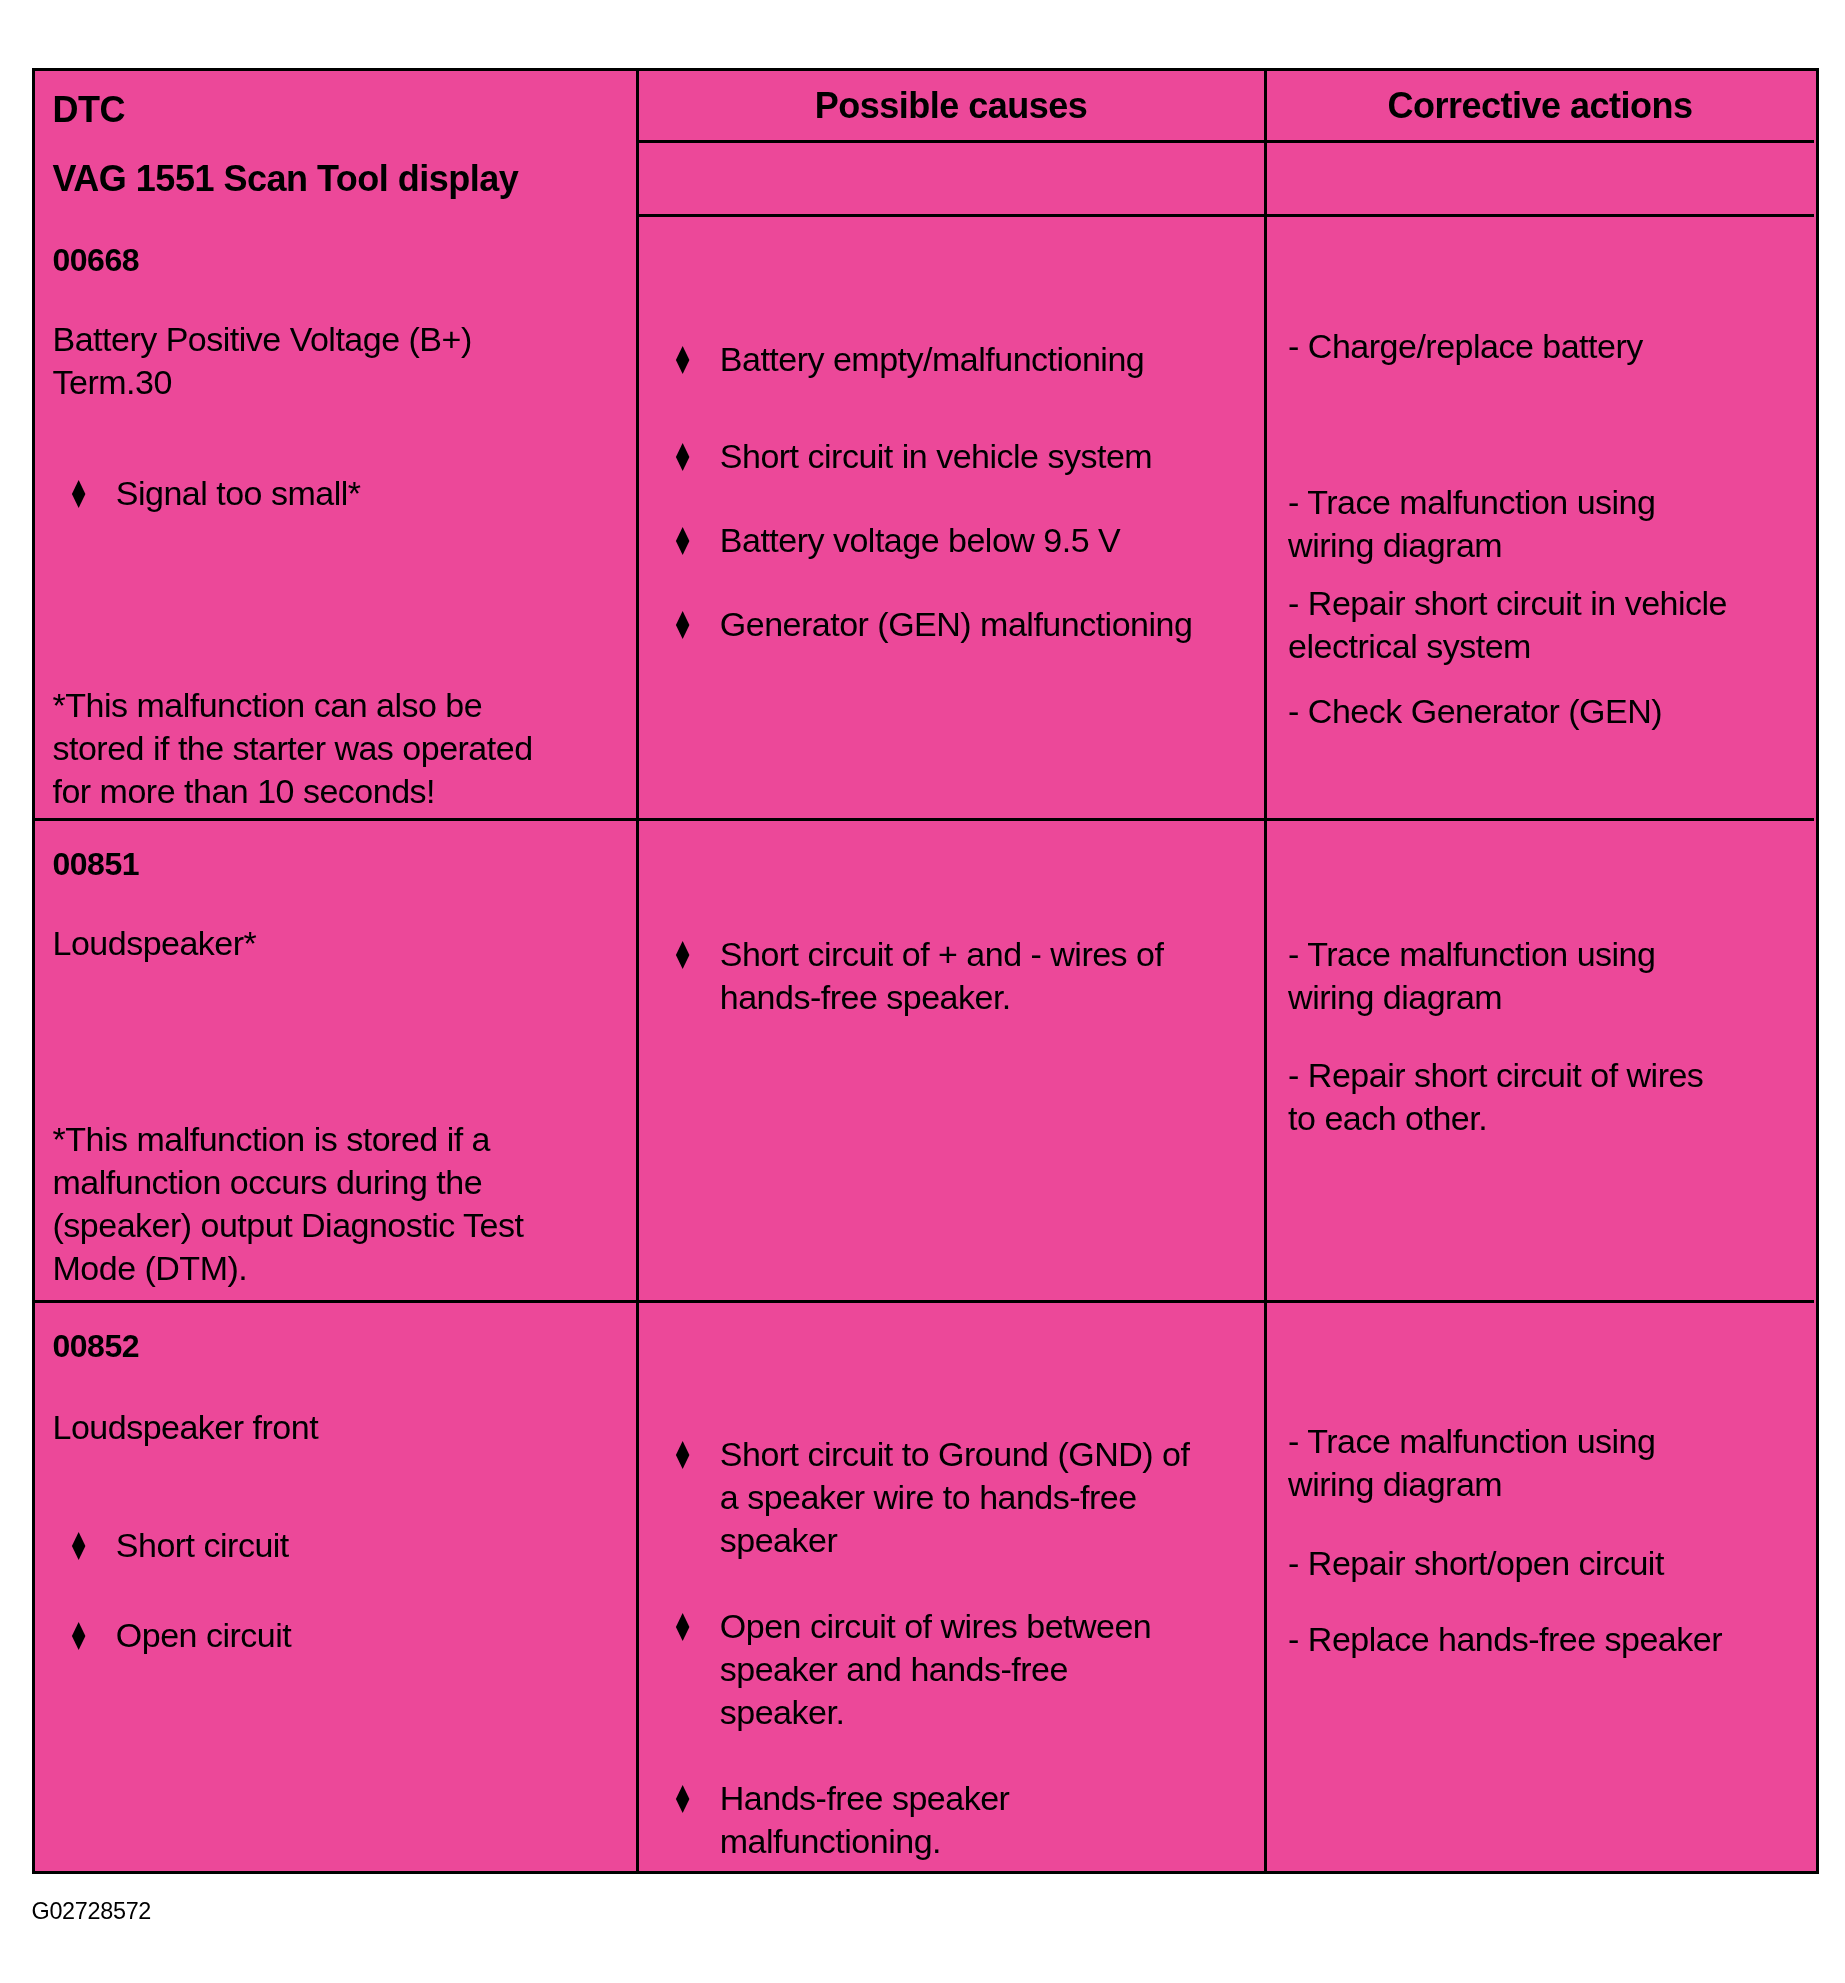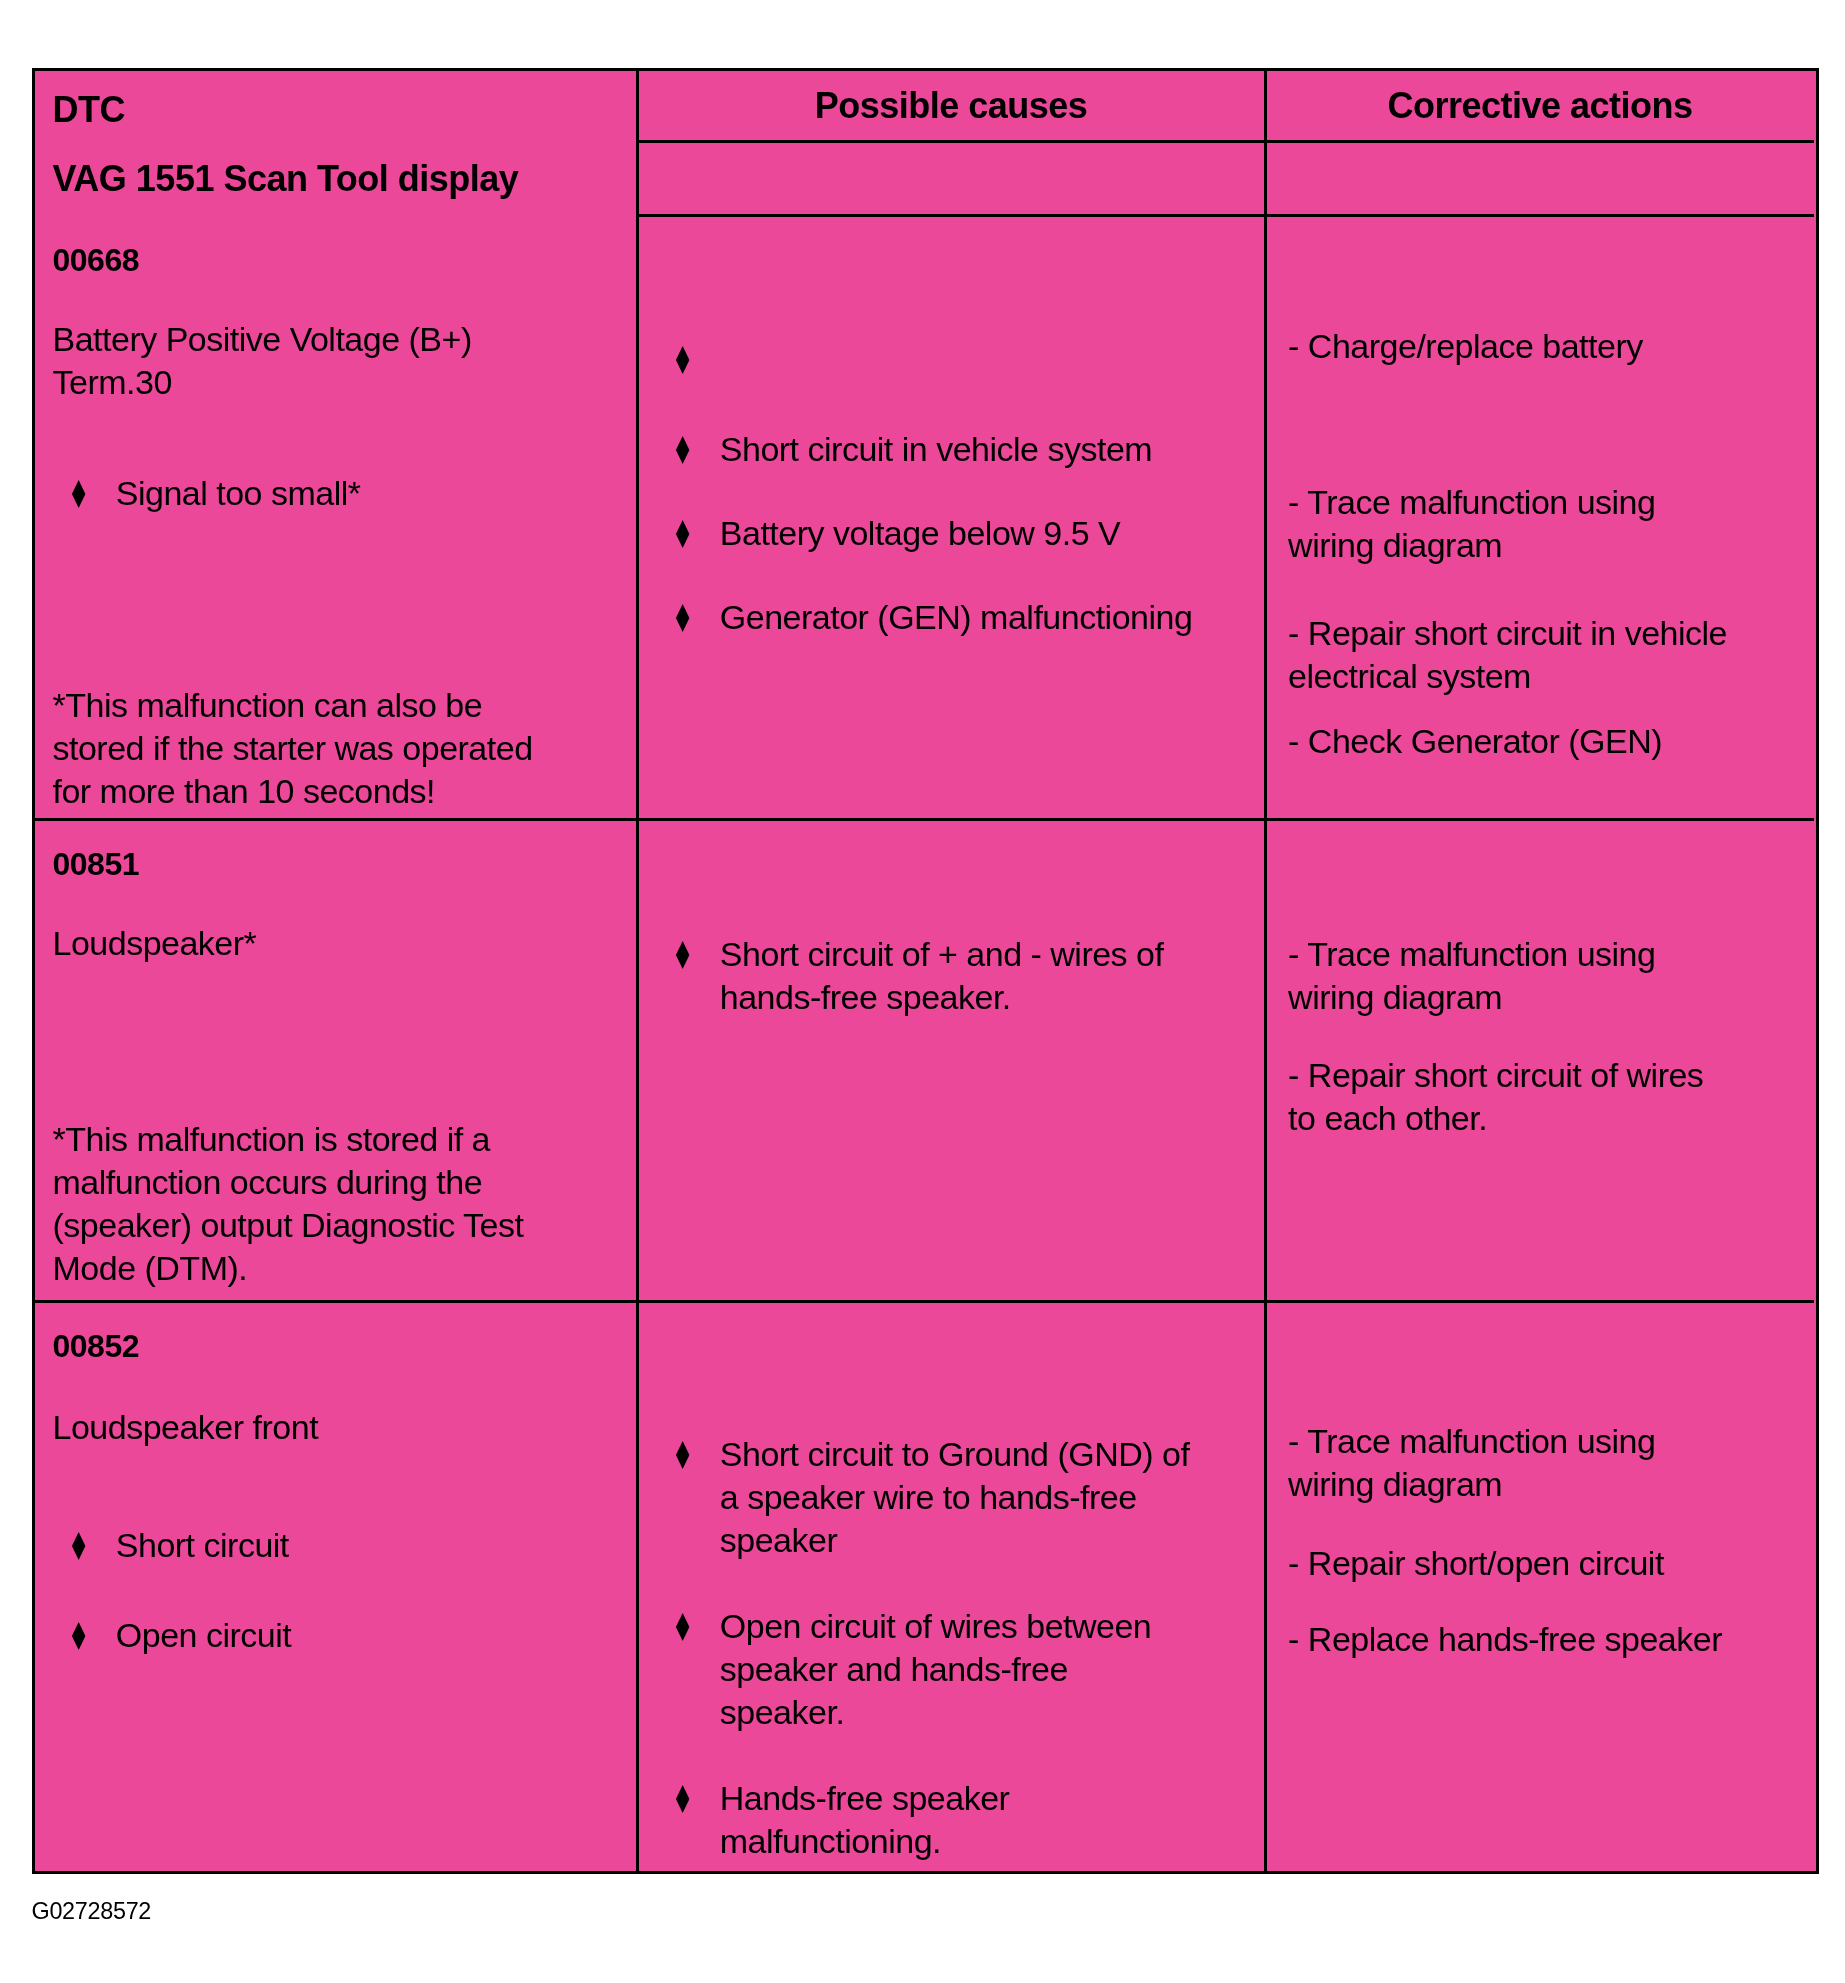--- a/index.html
+++ b/index.html
@@ -149,20 +149,21 @@
 for more than 10 seconds!</div>
   </div>
 
   <div class="cell b-right b-bottom pt">
     <div class="bullet" style="margin-top:99px">
       <span class="diamond">
           <svg width="15.3" height="28" viewBox="0 0 17 31">
             <polygon points="8.5,0 16,15.5 8.5,31 1,15.5" fill="#000"></polygon>
           </svg>
         </span>
+      <div class="btxt">Battery empty/malfunctioning</div>
     </div>
     <div class="bullet" style="margin-top:54px">
       <span class="diamond">
           <svg width="15.3" height="28" viewBox="0 0 17 31">
             <polygon points="8.5,0 16,15.5 8.5,31 1,15.5" fill="#000"></polygon>
           </svg>
         </span>
       <div class="btxt">Short circuit in vehicle system</div>
     </div>
     <div class="bullet" style="margin-top:41px">
@@ -180,21 +181,21 @@
           </svg>
         </span>
       <div class="btxt">Generator (GEN) malfunctioning</div>
     </div>
   </div>
 
   <div class="cell b-bottom pt">
     <div class="action" style="margin-top:86px">- Charge/replace battery</div>
     <div class="action" style="margin-top:113px">- Trace malfunction using
 wiring diagram</div>
-    <div class="action" style="margin-top:45px">- Repair short circuit in vehicle
+    <div class="action" style="margin-top:15px">- Repair short circuit in vehicle
 electrical system</div>
     <div class="action" style="margin-top:22.5px">- Check Generator (GEN)</div>
   </div>
 
   <div class="cell b-right b-bottom pt">
     <div class="code">00851</div>
     <div class="title" style="margin-top:36px">Loudspeaker*</div>
     <div class="footnote" style="margin-top:153px">*This malfunction is stored if a
 malfunction occurs during the
 (speaker) output Diagnostic Test

